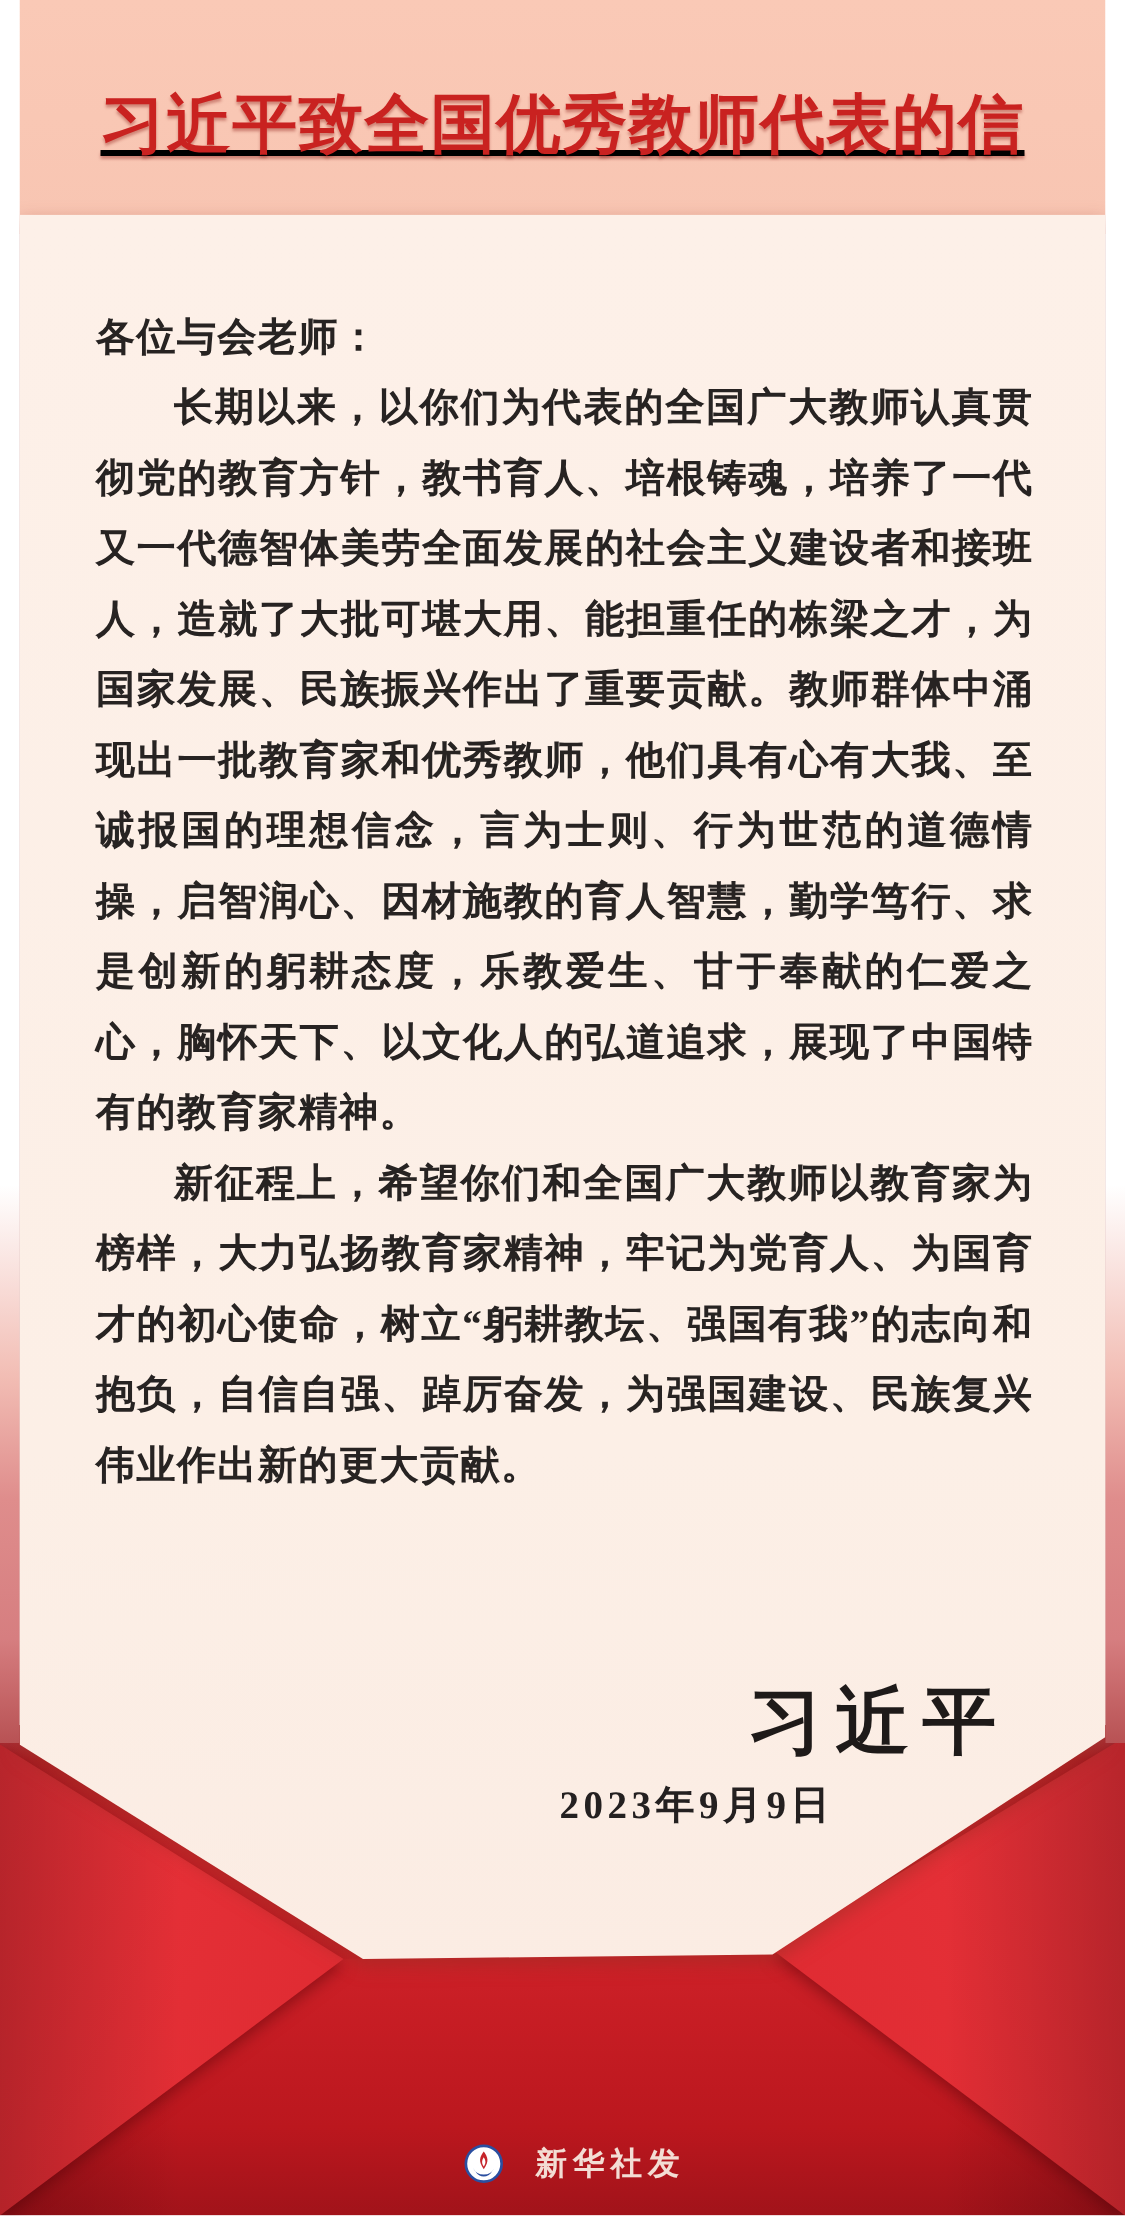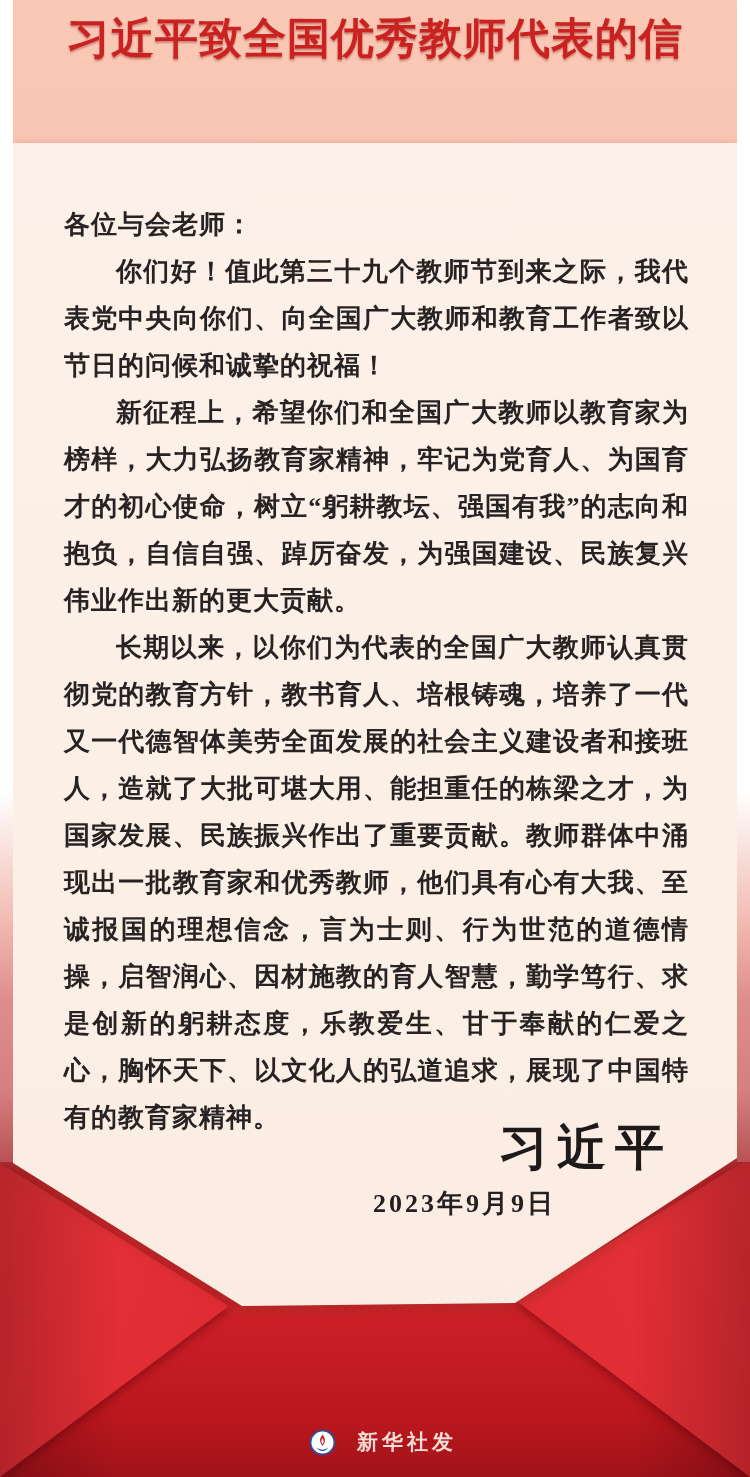--- a/index.html
+++ b/index.html
@@ -20,22 +20,22 @@
       #f2bdb4 79%, #df8d8c 86%,
       #d67e80 94%, #b85254 100%);
   }
   .page-margin.left  { left:0; }
   .page-margin.right { right:0; }
 
   
   .header-banner {
     position:absolute; left:13px; right:13px; top:0; height:156px; z-index:2;
     background:linear-gradient(180deg,#fac9b6 0%,#f8c5b2 100%);
-    display:flex; justify-content:center;
-    padding-top:10px; box-sizing:border-box;
+    display:flex; align-items:center; justify-content:center;
+    padding-top:10px; box-sizing:border-box;text-decoration:underline;
   }
   .poster-title {
     margin:0;
     font-size:43px; font-weight:900; letter-spacing:1px;
     color:#c92220;
     text-shadow:0 2px 2px rgba(140,22,16,0.38);
     white-space:nowrap;
   }
 
   
@@ -130,23 +130,22 @@
       <div class="env-flap left"></div>
       <div class="env-flap right"></div>
     </div>
     <div class="env-shade"></div>
   </div>
 
   <div class="paper-wrap">
     <div class="letter-paper">
       <div class="letter-body">
         <p class="salutation">各位与会老师：</p>
-        <p>你们好！值此第三十九个教师节到来之际，我代表党中央向你们、向全国广大教师和教育工作者致以节日的问候和诚挚的祝福！</p>
+        <p>长期以来，以你们为代表的全国广大教师认真贯彻党的教育方针，教书育人、培根铸魂，培养了一代又一代德智体美劳全面发展的社会主义建设者和接班人，造就了大批可堪大用、能担重任的栋梁之才，为国家发展、民族振兴作出了重要贡献。教师群体中涌现出一批教育家和优秀教师，他们具有心有大我、至诚报国的理想信念，言为士则、行为世范的道德情操，启智润心、因材施教的育人智慧，勤学笃行、求是创新的躬耕态度，乐教爱生、甘于奉献的仁爱之心，胸怀天下、以文化人的弘道追求，展现了中国特有的教育家精神。</p>
         <p>新征程上，希望你们和全国广大教师以教育家为榜样，大力弘扬教育家精神，牢记为党育人、为国育才的初心使命，树立“躬耕教坛、强国有我”的志向和抱负，自信自强、踔厉奋发，为强国建设、民族复兴伟业作出新的更大贡献。</p>
-        <p>长期以来，以你们为代表的全国广大教师认真贯彻党的教育方针，教书育人、培根铸魂，培养了一代又一代德智体美劳全面发展的社会主义建设者和接班人，造就了大批可堪大用、能担重任的栋梁之才，为国家发展、民族振兴作出了重要贡献。教师群体中涌现出一批教育家和优秀教师，他们具有心有大我、至诚报国的理想信念，言为士则、行为世范的道德情操，启智润心、因材施教的育人智慧，勤学笃行、求是创新的躬耕态度，乐教爱生、甘于奉献的仁爱之心，胸怀天下、以文化人的弘道追求，展现了中国特有的教育家精神。</p>
       </div>
       <div class="signature">习近平</div>
       <div class="signature-date">2023年9月9日</div>
     </div>
   </div>
 
   <div class="page-margin left"></div>
   <div class="page-margin right"></div>
 
   <div class="publisher-credit">

